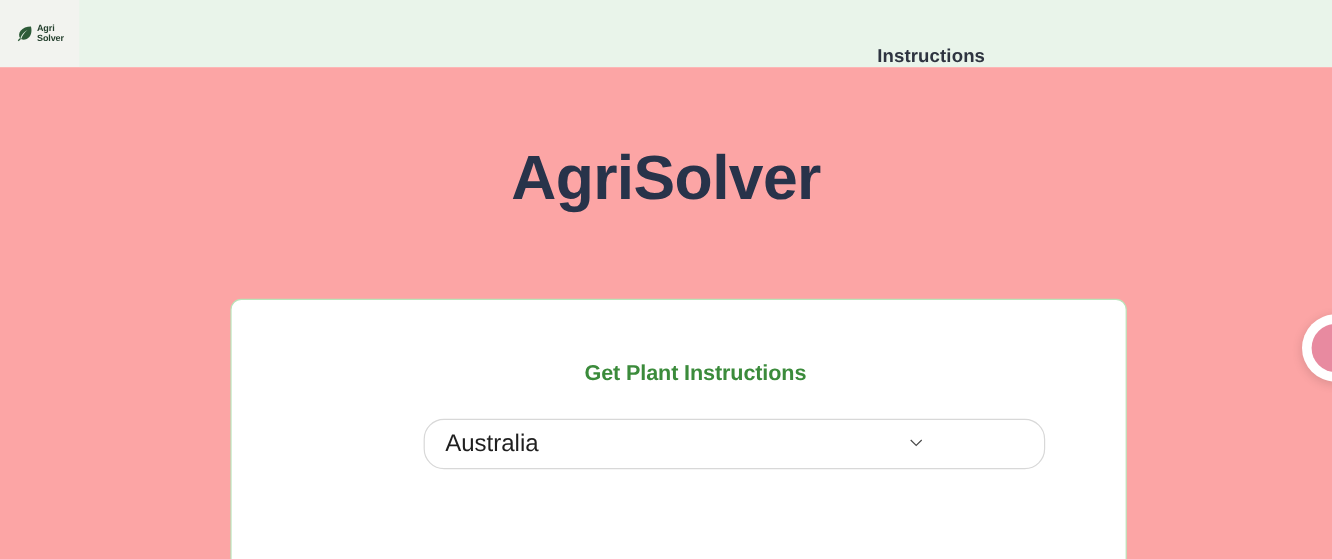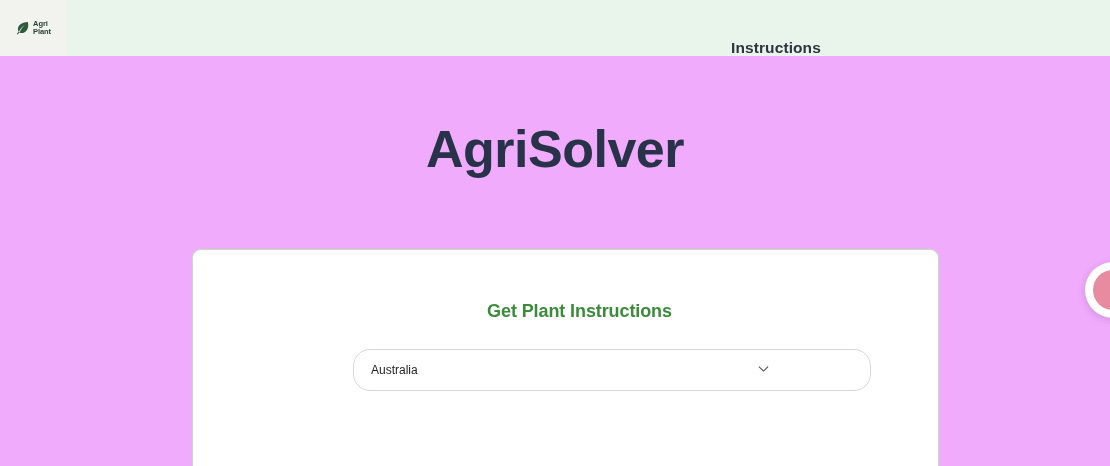--- a/index.html
+++ b/index.html
@@ -78,21 +78,21 @@
   .nav-link-instructions { left: 665px; top: 18px; }
   .nav-link-facts { left: 827px; top: 18px; }
 
   
   .main {
     position: absolute;
     top: 56px;
     left: 0;
     width: 1110px;
     height: 410px;
-    background: #f0abfc;
+    background: #fca5a5;
   }
 
   .page-title {
     position: absolute;
     top: 64px;
     left: 0;
     width: 1110px;
     text-align: center;
     font-size: 52px;
     line-height: 58px;
@@ -134,21 +134,21 @@
     width: 428px;
     height: 42px;
   }
   .country-select {
     width: 518px;
     height: 42px;
     border: 1px solid #d8d8d8;
     border-radius: 17px;
     background: #ffffff;
     font-family: "Liberation Sans", sans-serif;
-    font-size: 12px;
+    font-size: 20px;
     color: #1f1f1f;
     padding: 0 30px 0 17px;
     appearance: none;
     -webkit-appearance: none;
     cursor: pointer;
     line-height: 40px;
   }
   .chev {
     position: absolute;
     right: 12px;
@@ -186,21 +186,21 @@
 <header class="site-header">
 
   <div class="brand">
     <div class="brand-inner">
       <svg class="leaf-icon" viewBox="0 0 24 24">
         <path d="M20.5 3.2C14.8 3.2 9.6 5.3 6.7 8.9c-2.5 3.1-2.6 7.1-0.8 9.8l-3 3.1 1.2 1.2 3-3.1c2.8 1.7 6.7 1.4 9.6-1.1 3.6-3.1 5.6-8.4 3.8-15.6z" fill="#2d5b38"></path>
         <path d="M6.3 19.3c1.6-5 5-9 9.7-11.3-4 3-6.9 7-8.4 11.5z" fill="#e9f4ea"></path>
       </svg>
       <div class="brand-text">
         <span>Agri</span>
-        <span>Plant</span>
+        <span>Solver</span>
       </div>
     </div>
   </div>
 
   <nav class="nav">
     <a class="nav-link nav-link-instructions">Instructions</a>
   </nav>
 
 </header>
 

